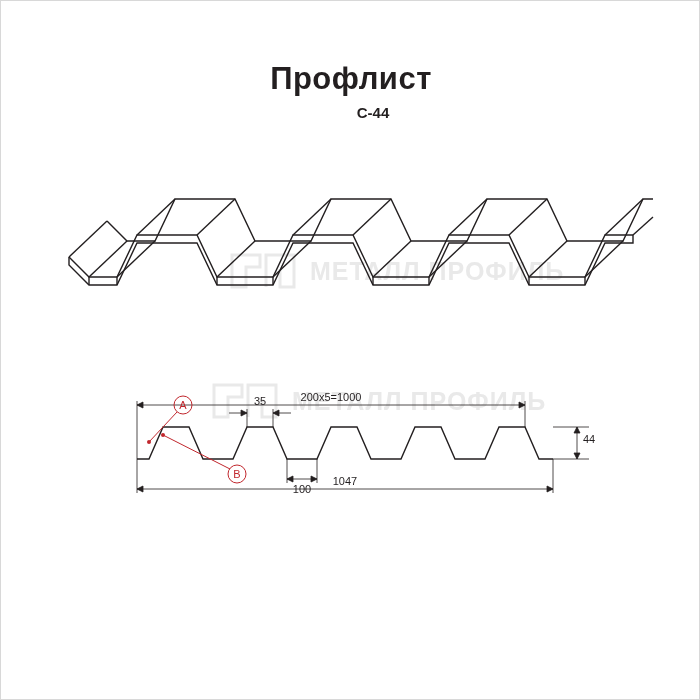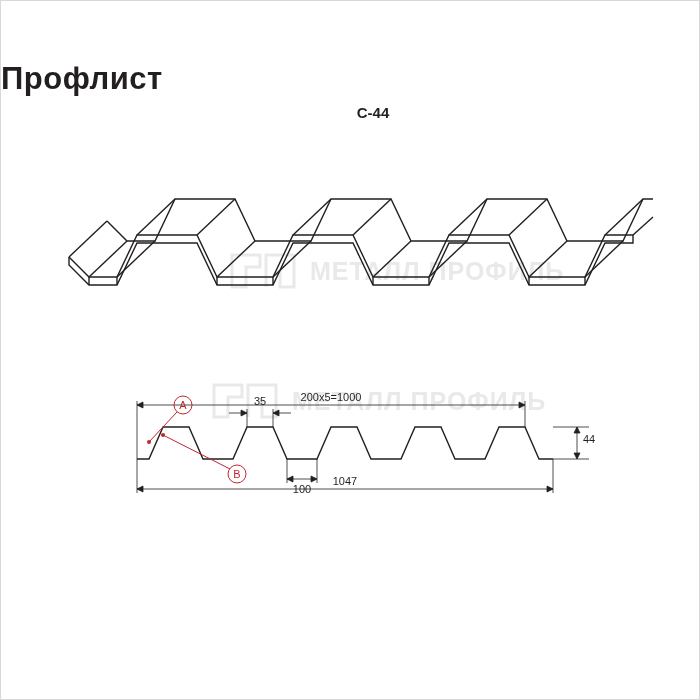--- a/index.html
+++ b/index.html
@@ -20,20 +20,21 @@
     height: 700px;
     border: 1px solid #d8d8d8;
     box-sizing: border-box;
     background: #ffffff;
   }
   .title {
     position: absolute;
     top: 60px;
     left: 0;
     width: 700px;
+    text-align: center;
     font-size: 31px;
     font-weight: bold;
     letter-spacing: 0.5px;
     color: #231f20;
   }
   .subtitle {
     position: absolute;
     top: 103px;
     left: 0;
     width: 700px;

